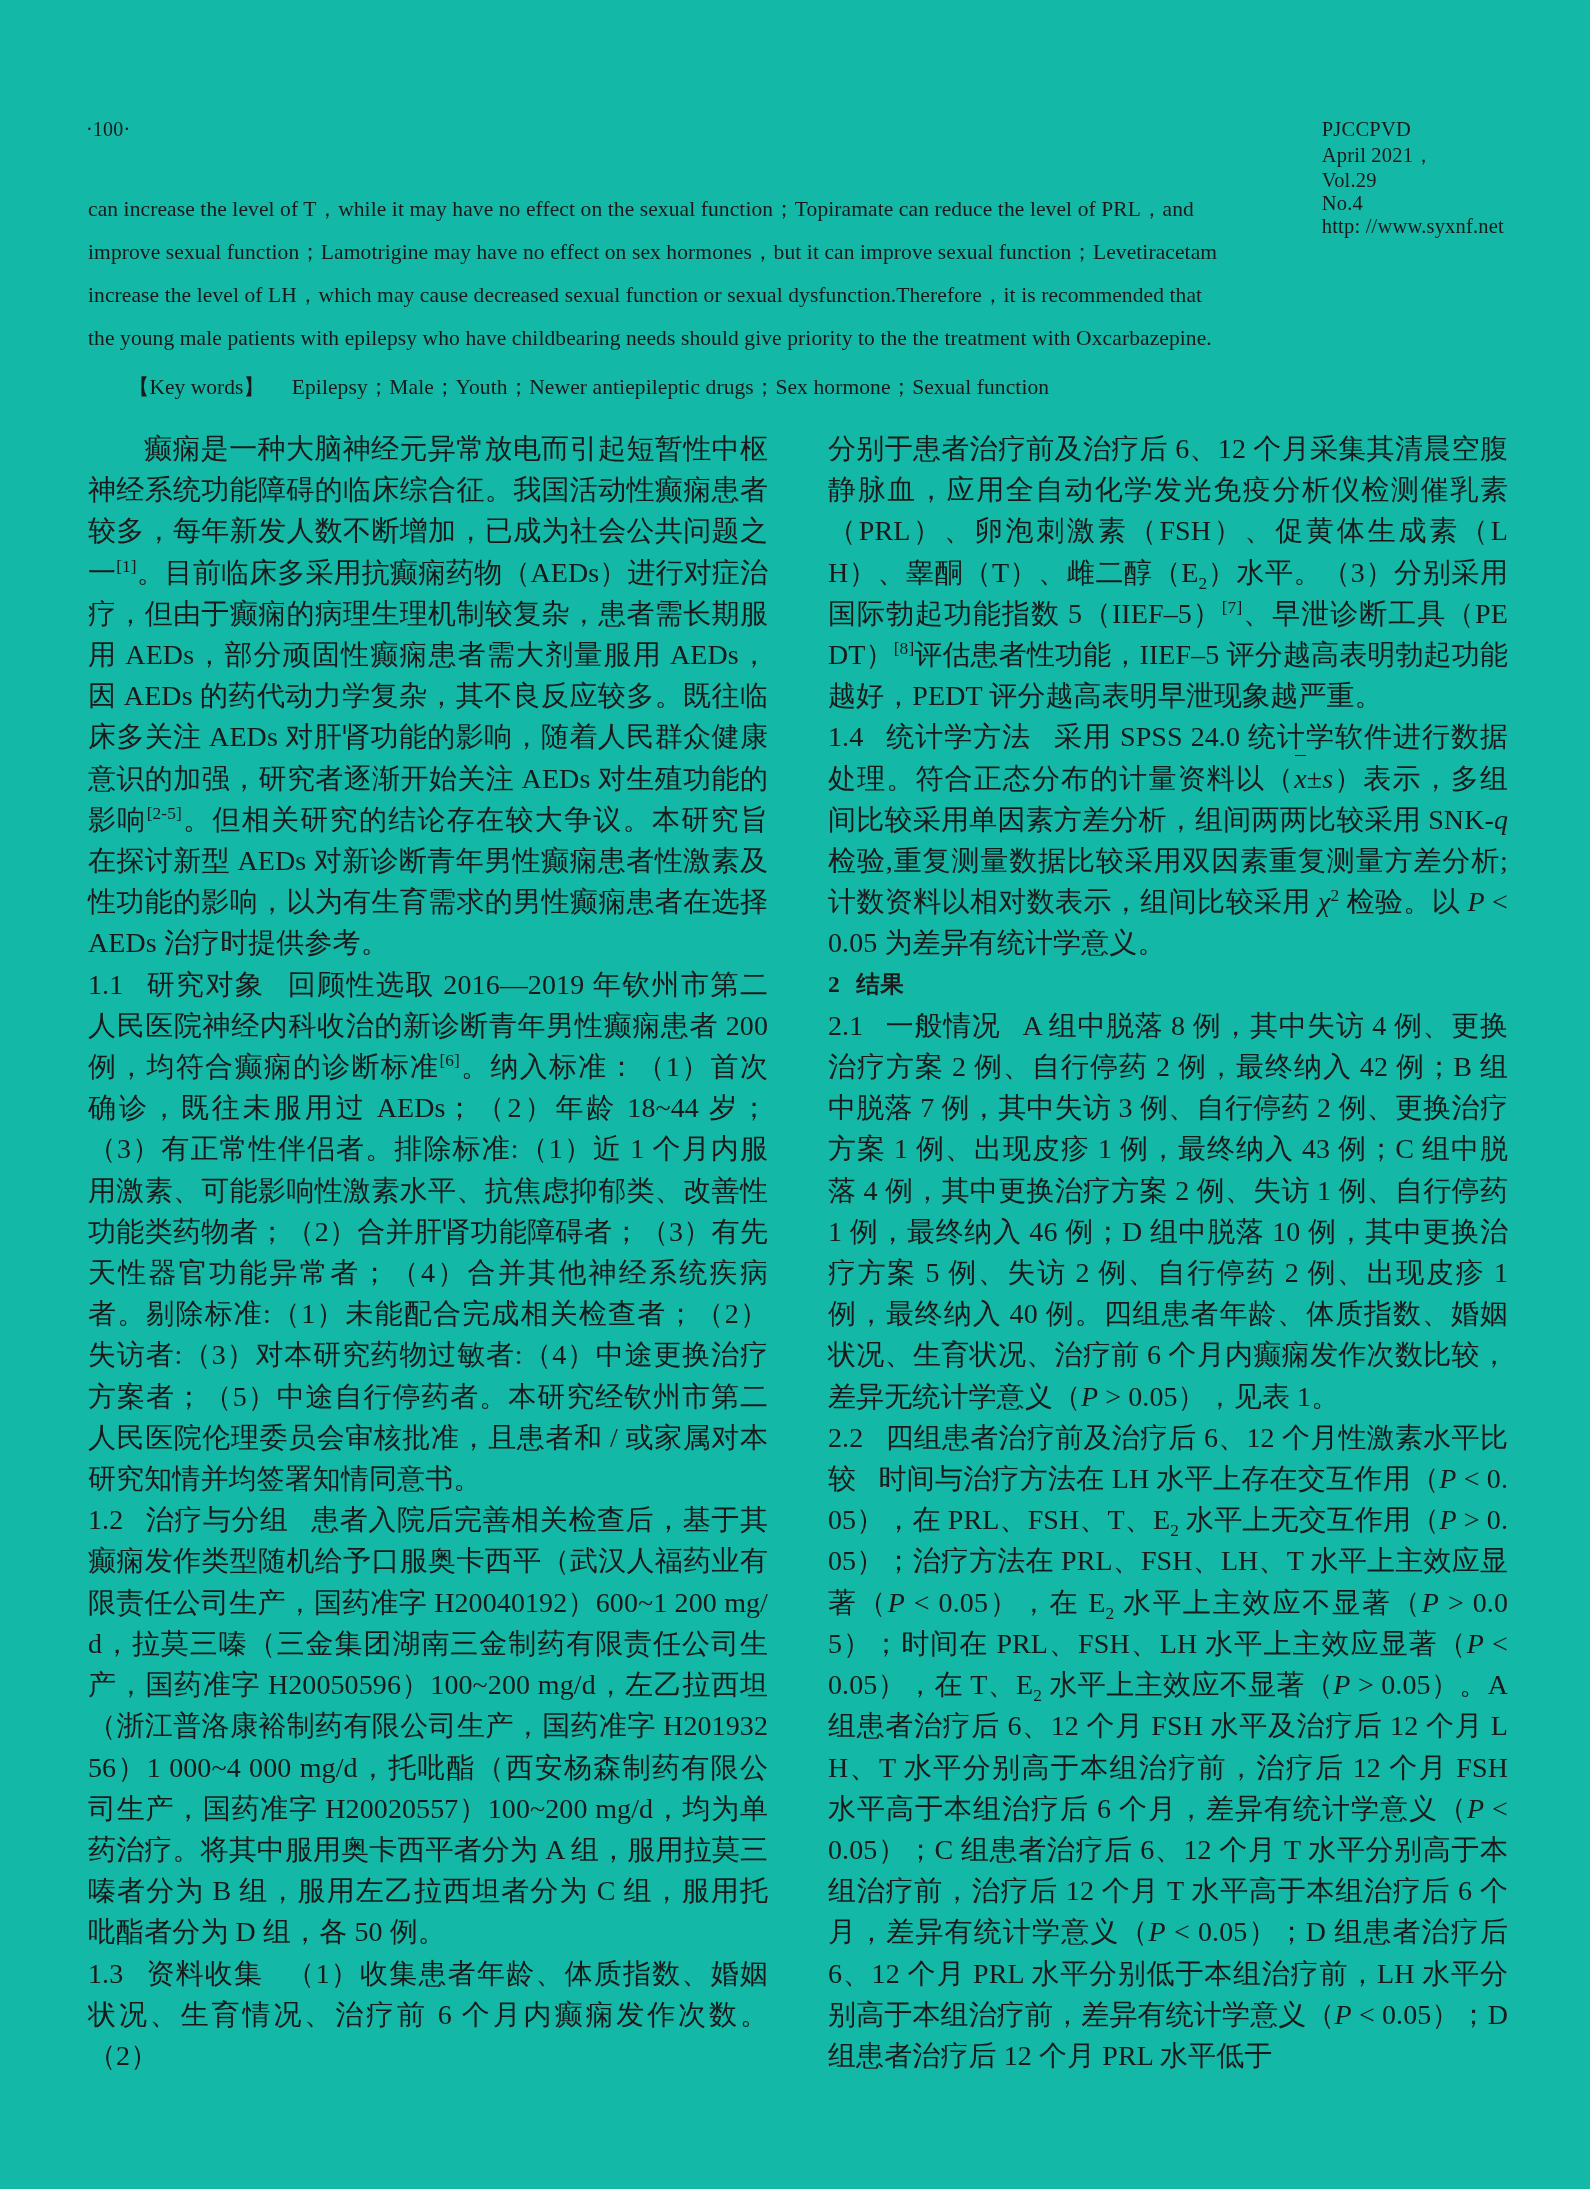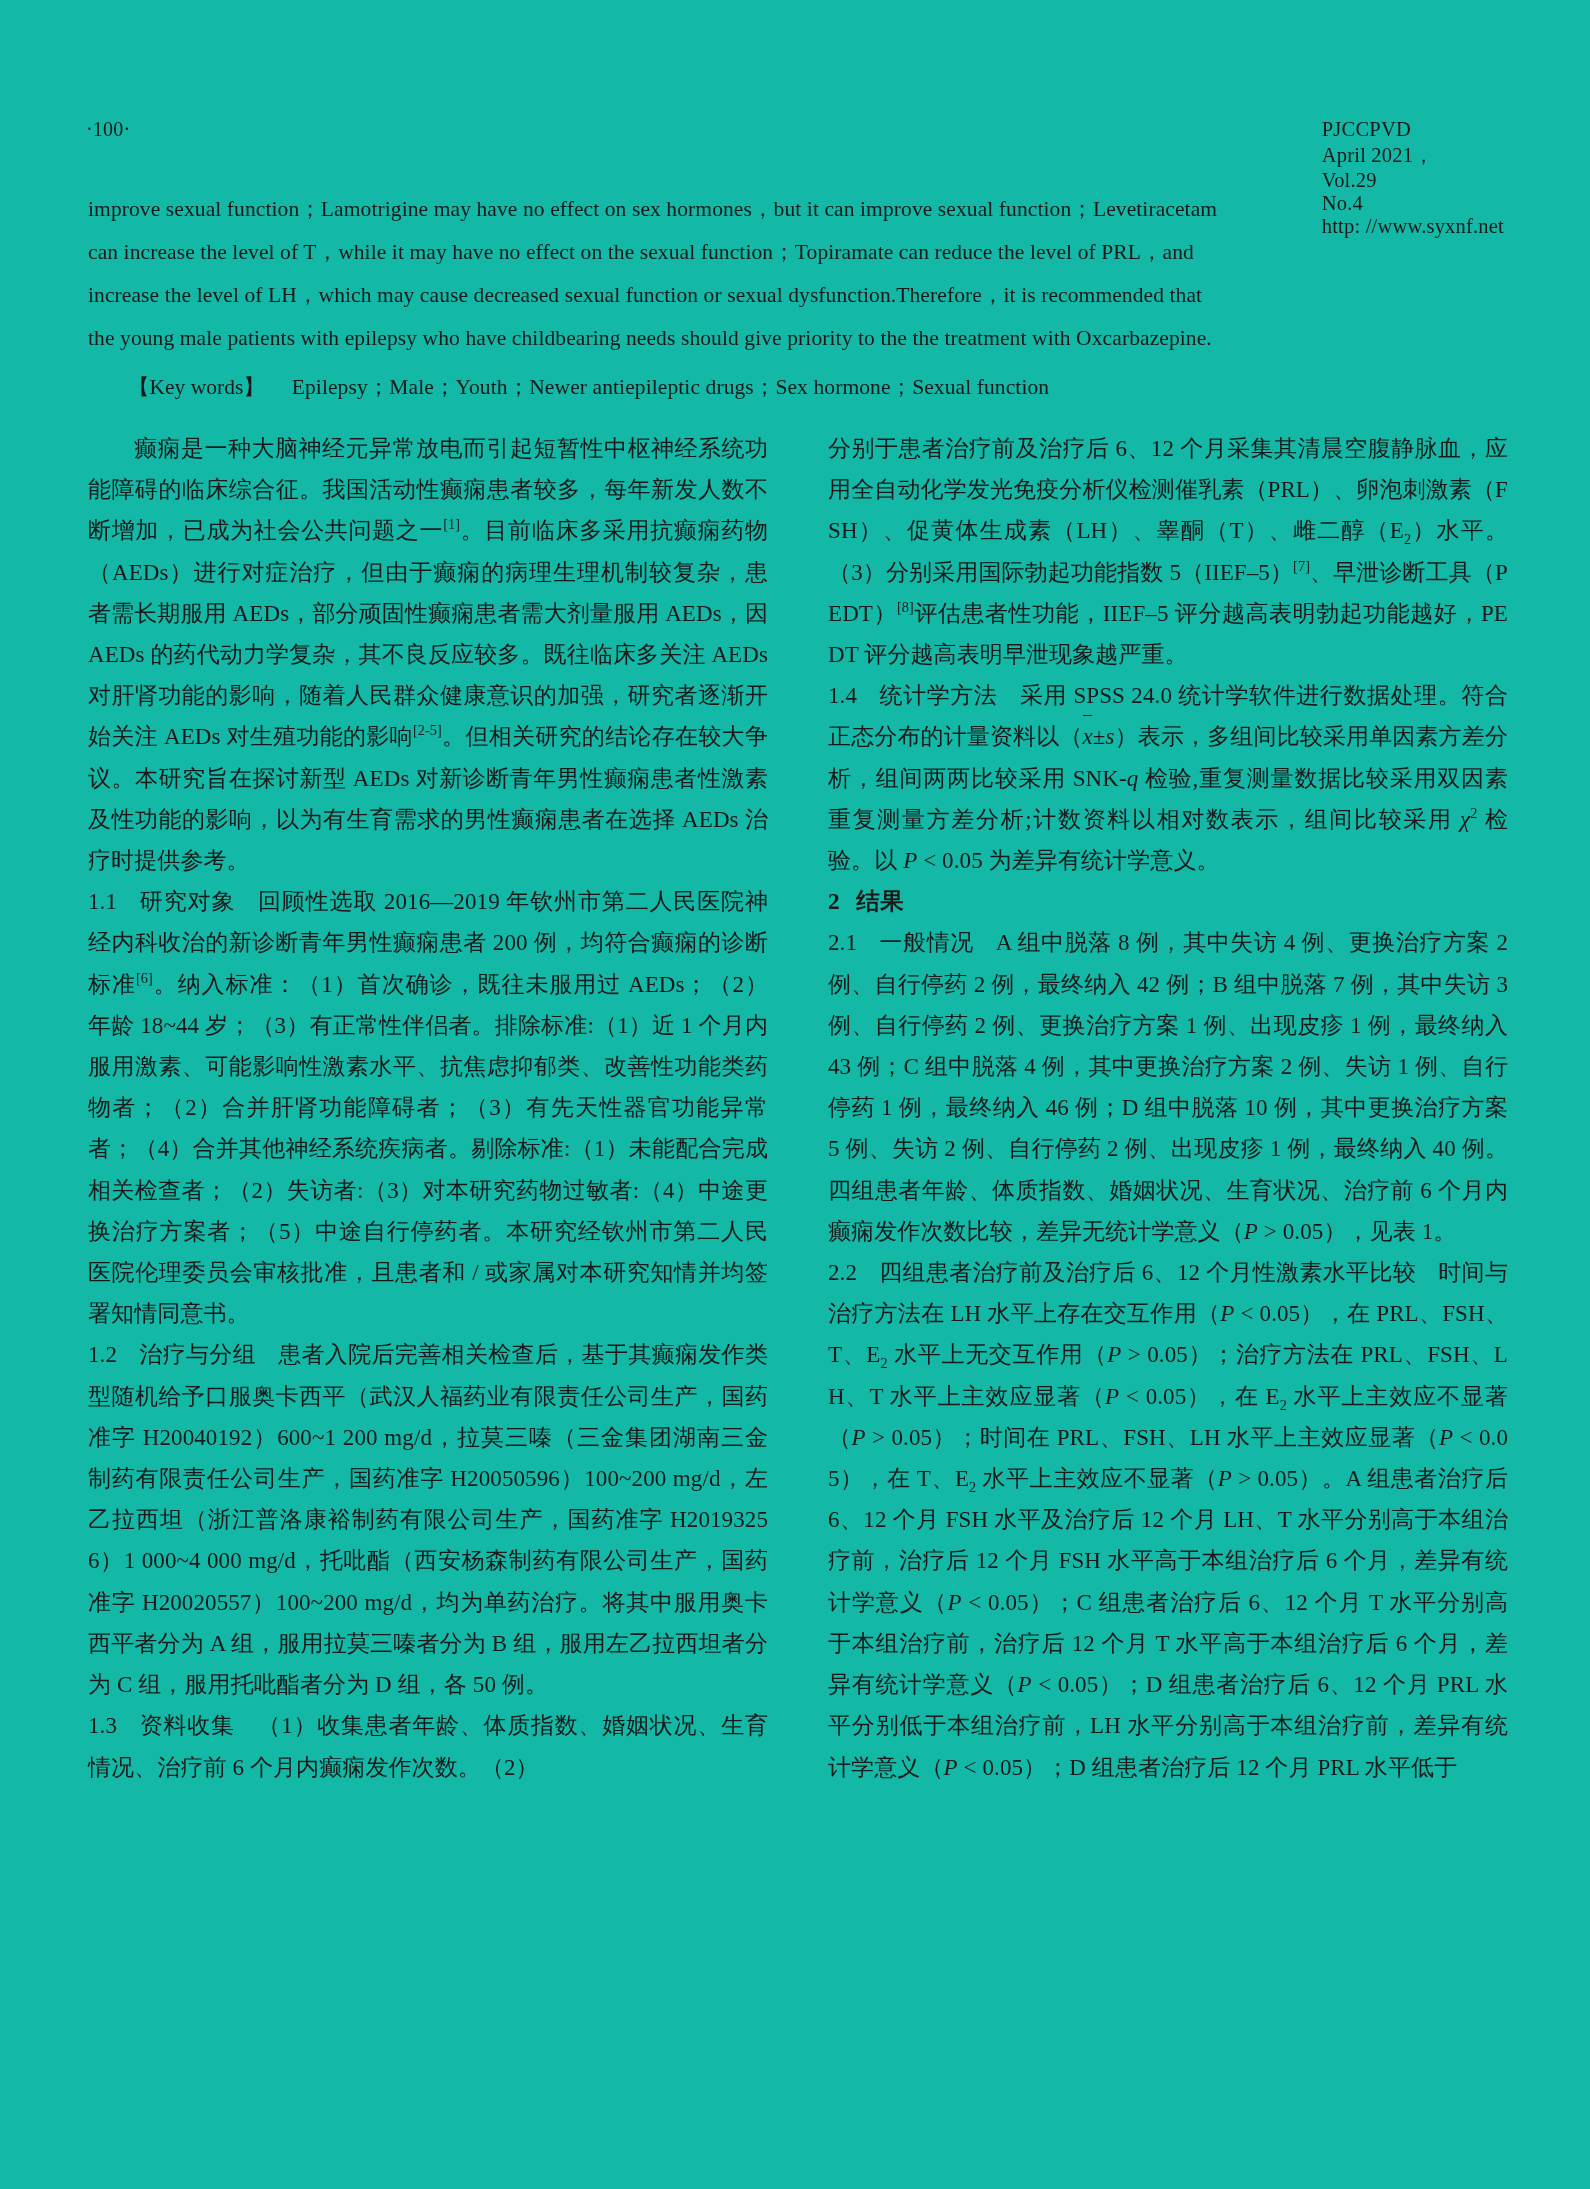--- a/index.html
+++ b/index.html
@@ -84,21 +84,21 @@
     height: 1700px;
     display: flex;
     gap: 60px;
   }
   .col {
     width: 680px;
     flex: 0 0 680px;
   }
   .col p {
     margin: 0;
-    font-size: 23px;
+    font-size: 28px;
     line-height: 41.2px;
     text-align: justify;
     text-justify: inter-ideograph;
     font-family: "Liberation Serif", "DejaVu Serif", serif;
     letter-spacing: 0.1px;
     word-break: break-all;
   }
   .col p.indent { text-indent: 2em; }
   .col p.sec {
     font-weight: bold;
@@ -148,22 +148,22 @@
       <span class="sp-md"></span>
       <span>Vol.29</span>
       <span class="sp-lg"></span>
       <span>No.4</span>
       <span class="sp-lg"></span>
       <span>http: //www.syxnf.net</span>
     </span>
   </div>
 
   <div class="abstract">
+    <p>can increase the level of T，while it may have no effect on the sexual function；Topiramate can reduce the level of PRL，and</p>
     <p>improve sexual function；Lamotrigine may have no effect on sex hormones，but it can improve sexual function；Levetiracetam</p>
-    <p>can increase the level of T，while it may have no effect on the sexual function；Topiramate can reduce the level of PRL，and</p>
     <p>increase the level of LH，which may cause decreased sexual function or sexual dysfunction.Therefore，it is recommended that</p>
     <p>the young male patients with epilepsy who have childbearing needs should give priority to the the treatment with Oxcarbazepine.</p>
     <p class="keywords">
       <span class="kw-label">【Key words】</span>
       <span class="kw-gap"></span>
       <span>Epilepsy；Male；Youth；Newer antiepileptic drugs；Sex hormone；Sexual function</span>
     </p>
   </div>
 
   <div class="columns">

